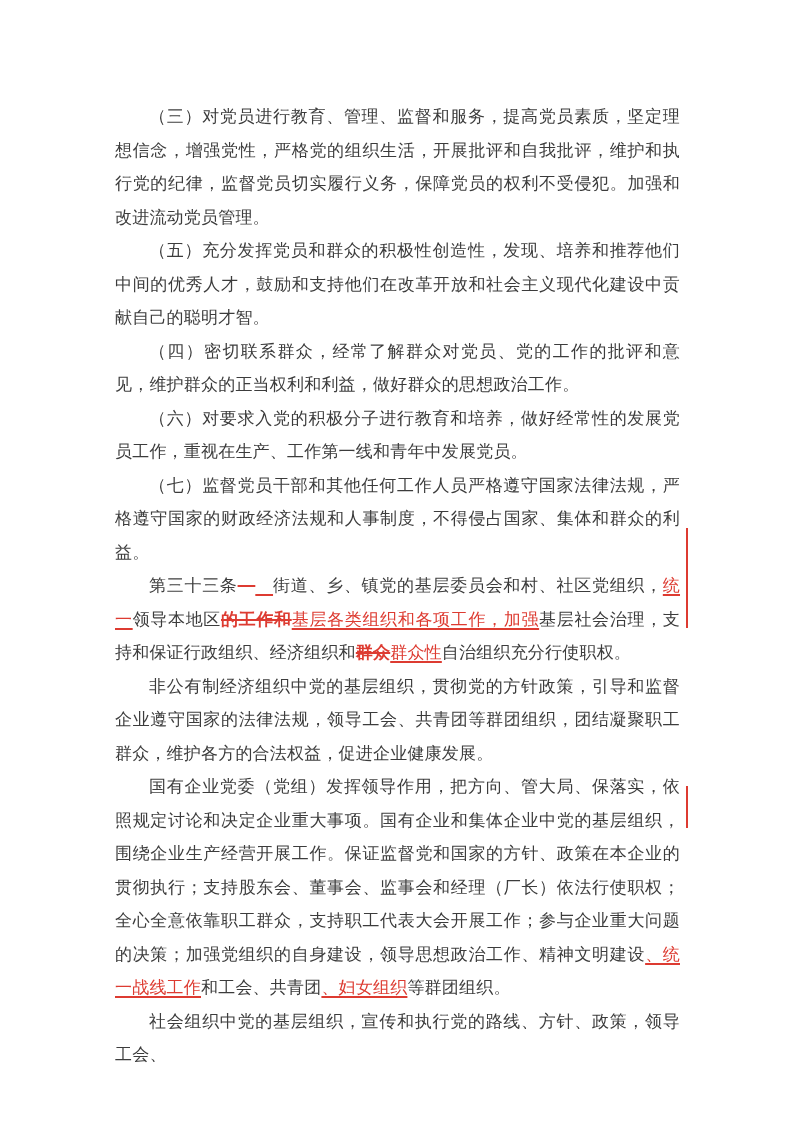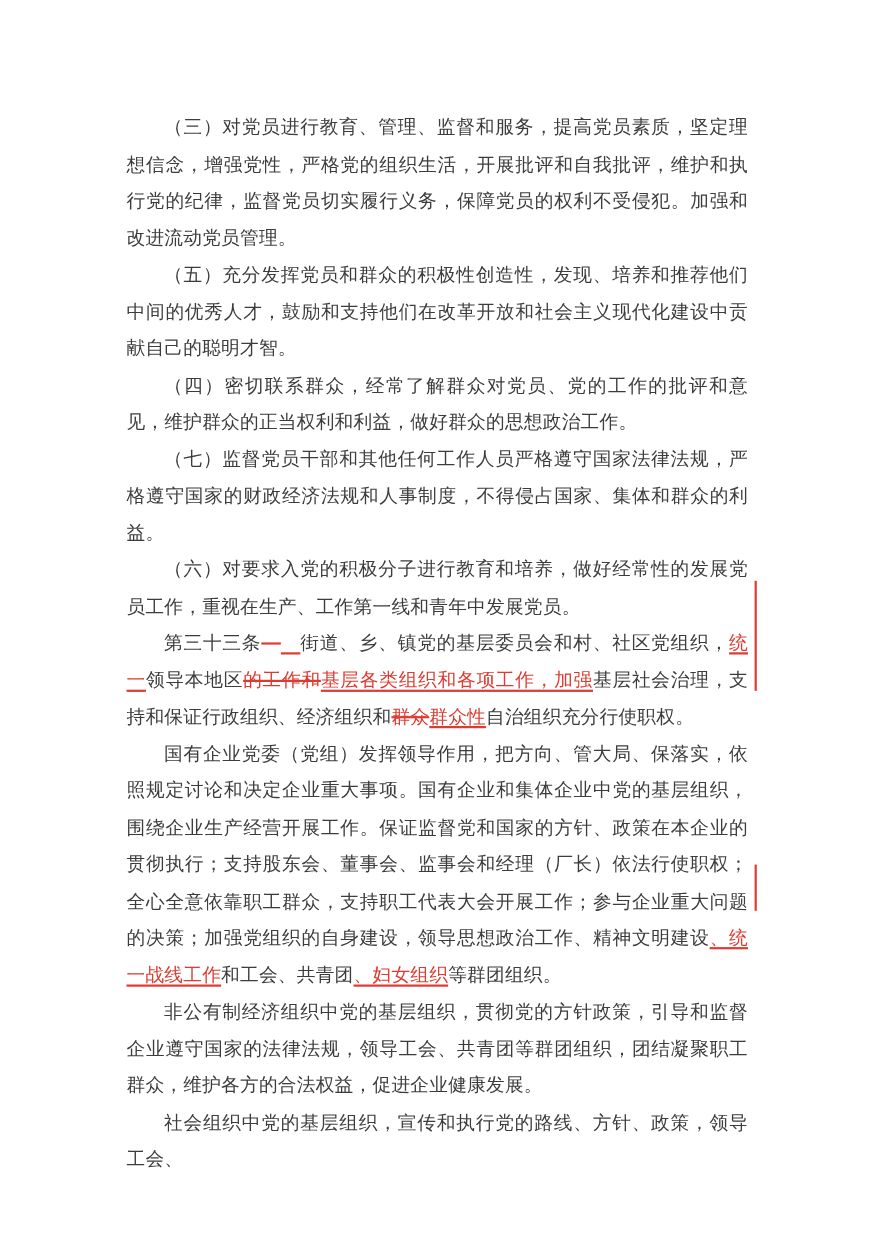--- a/index.html
+++ b/index.html
@@ -36,20 +36,21 @@
     color: var(--text-color);
     letter-spacing: 0.2px;
   }
   .seg-normal {
     color: var(--text-color);
   }
   .seg-del {
     color: var(--revision-red);
     text-decoration: line-through;
     text-decoration-thickness: 1.5px;
+    font-weight: bold;
   }
   .seg-ins {
     color: var(--revision-red);
     text-decoration: underline;
     text-underline-offset: 3px;
     text-decoration-thickness: 1.5px;
   }
   .change-bar {
     position: absolute;
     left: 686px;
@@ -58,22 +59,22 @@
   }
 </style>
 </head>
 <body>
 
 <div class="page">
   <div class="doc-body">
       <p class="para"><span class="seg-normal">（三）对党员进行教育、管理、监督和服务，提高党员素质，坚定理想信念，增强党性，严格党的组织生活，开展批评和自我批评，维护和执行党的纪律，监督党员切实履行义务，保障党员的权利不受侵犯。加强和改进流动党员管理。</span></p>
       <p class="para"><span class="seg-normal">（五）充分发挥党员和群众的积极性创造性，发现、培养和推荐他们中间的优秀人才，鼓励和支持他们在改革开放和社会主义现代化建设中贡献自己的聪明才智。</span></p>
       <p class="para"><span class="seg-normal">（四）密切联系群众，经常了解群众对党员、党的工作的批评和意见，维护群众的正当权利和利益，做好群众的思想政治工作。</span></p>
+      <p class="para"><span class="seg-normal">（六）对要求入党的积极分子进行教育和培养，做好经常性的发展党员工作，重视在生产、工作第一线和青年中发展党员。</span></p>
       <p class="para"><span class="seg-normal">（七）监督党员干部和其他任何工作人员严格遵守国家法律法规，严格遵守国家的财政经济法规和人事制度，不得侵占国家、集体和群众的利益。</span></p>
-      <p class="para"><span class="seg-normal">（六）对要求入党的积极分子进行教育和培养，做好经常性的发展党员工作，重视在生产、工作第一线和青年中发展党员。</span></p>
       <p class="para"><span class="seg-normal">第三十三条</span><span class="seg-del">　</span><span class="seg-ins">　</span><span class="seg-normal">街道、乡、镇党的基层委员会和村、社区党组织，</span><span class="seg-ins">统一</span><span class="seg-normal">领导本地区</span><span class="seg-del">的工作和</span><span class="seg-ins">基层各类组织和各项工作，加强</span><span class="seg-normal">基层社会治理，支持和保证行政组织、经济组织和</span><span class="seg-del">群众</span><span class="seg-ins">群众性</span><span class="seg-normal">自治组织充分行使职权。</span></p>
+      <p class="para"><span class="seg-normal">非公有制经济组织中党的基层组织，贯彻党的方针政策，引导和监督企业遵守国家的法律法规，领导工会、共青团等群团组织，团结凝聚职工群众，维护各方的合法权益，促进企业健康发展。</span></p>
       <p class="para"><span class="seg-normal">国有企业党委（党组）发挥领导作用，把方向、管大局、保落实，依照规定讨论和决定企业重大事项。国有企业和集体企业中党的基层组织，围绕企业生产经营开展工作。保证监督党和国家的方针、政策在本企业的贯彻执行；支持股东会、董事会、监事会和经理（厂长）依法行使职权；全心全意依靠职工群众，支持职工代表大会开展工作；参与企业重大问题的决策；加强党组织的自身建设，领导思想政治工作、精神文明建设</span><span class="seg-ins">、统一战线工作</span><span class="seg-normal">和工会、共青团</span><span class="seg-ins">、妇女组织</span><span class="seg-normal">等群团组织。</span></p>
-      <p class="para"><span class="seg-normal">非公有制经济组织中党的基层组织，贯彻党的方针政策，引导和监督企业遵守国家的法律法规，领导工会、共青团等群团组织，团结凝聚职工群众，维护各方的合法权益，促进企业健康发展。</span></p>
       <p class="para"><span class="seg-normal">社会组织中党的基层组织，宣传和执行党的路线、方针、政策，领导工会、</span></p>
     </div>
 <div class="change-bar" style="top: 528px; height: 100px;"></div>
     <div class="change-bar" style="top: 786px; height: 42px;"></div>
   </div>
 
 </body></html>

